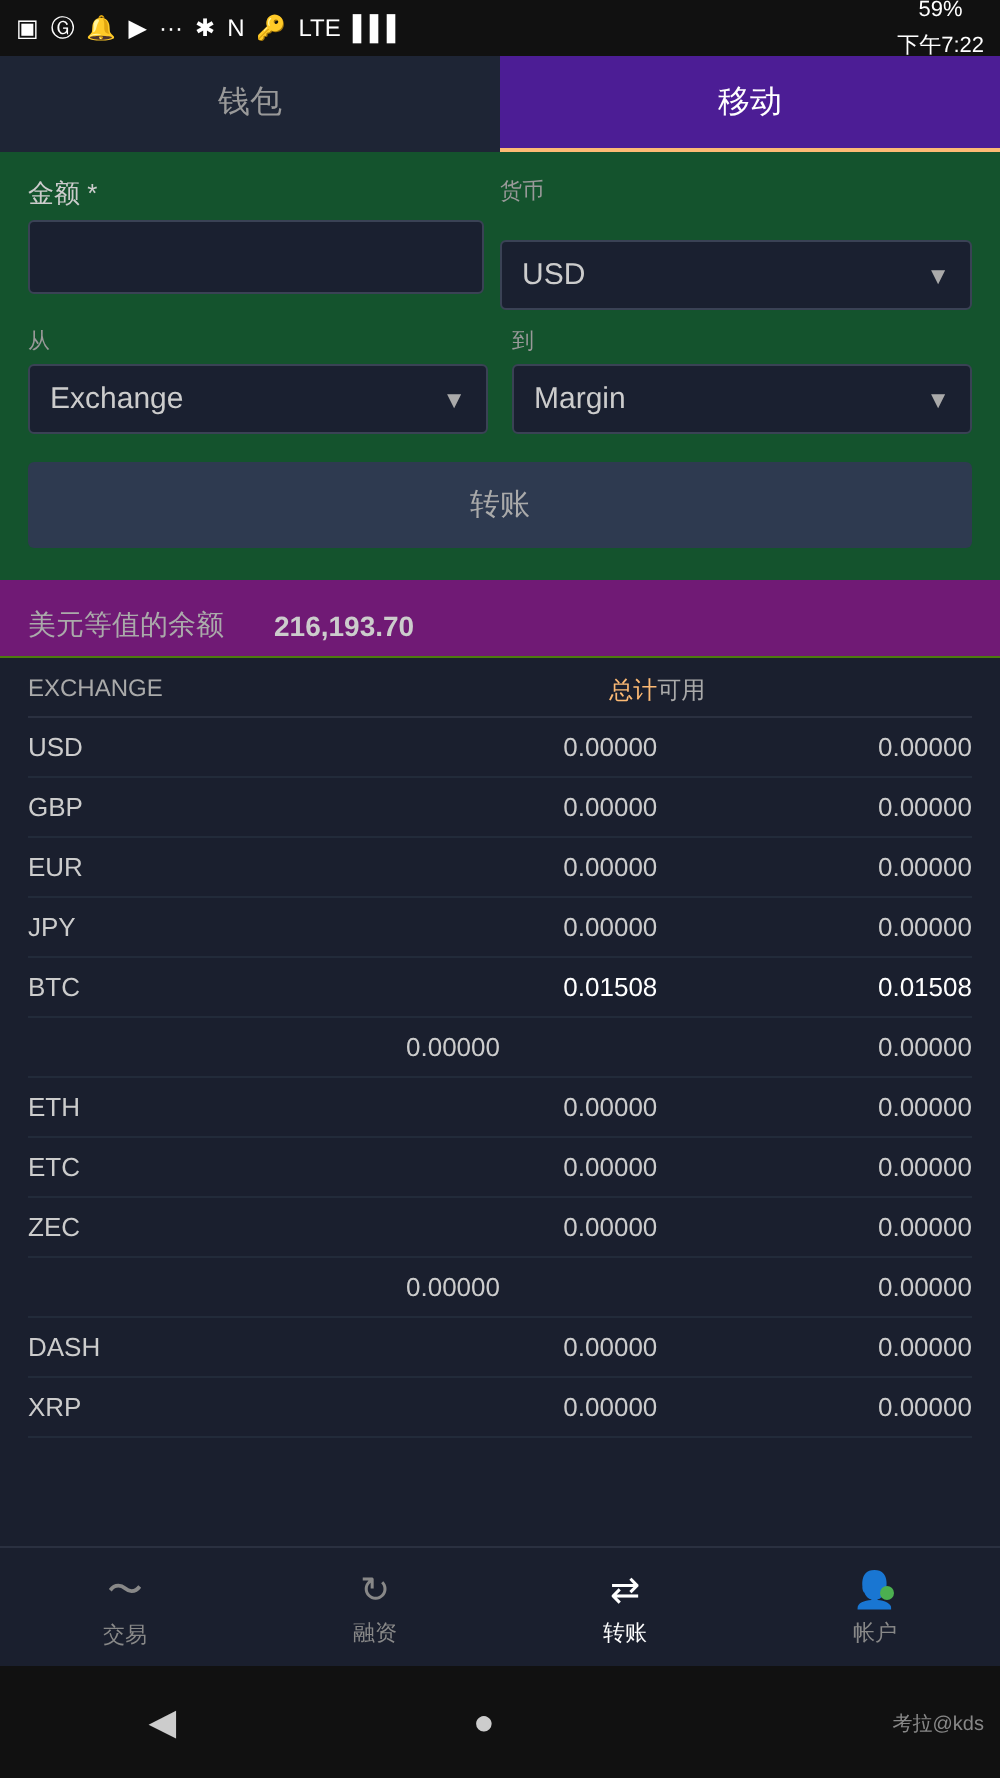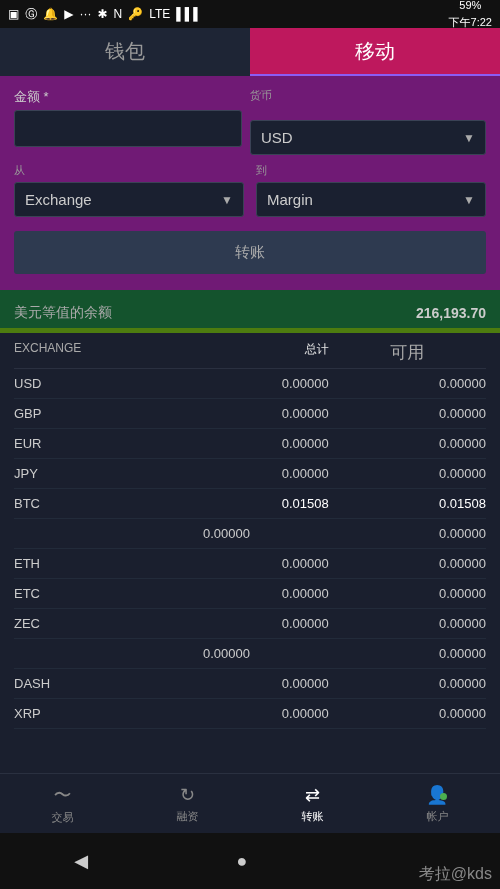--- a/index.html
+++ b/index.html
@@ -31,34 +31,34 @@
     .tab-bar {
       display: flex;
       height: 48px;
       background: #1e2535;
     }
     .tab-item {
       flex: 1;
       display: flex;
       align-items: center;
       justify-content: center;
-      font-size: 20px;
+      font-size: 16px;
       color: #999;
       cursor: pointer;
       border-bottom: 2px solid transparent;
     }
     .tab-item.active {
       color: #fff;
-      background: #be185d;
-      border-bottom: 2px solid #8b5cf6;
+      background: #4c1d95;
+      border-bottom: 2px solid #fdba74;
     }
 
     
     .form-section {
-      background: #701a75;
+      background: #14532d;
       padding: 12px 14px 16px 14px;
     }
     .currency-row {
       display: flex;
       justify-content: flex-end;
       margin-bottom: 8px;
     }
     .currency-select-wrap {
       display: flex;
       flex-direction: column;
@@ -121,44 +121,44 @@
       font-size: 15px;
       padding: 12px 60px;
       border-radius: 3px;
       cursor: pointer;
       width: 100%;
     }
 
     
     .balance-section {
       padding: 14px 14px 6px 14px;
-      background: #14532d;
-      display: flex;
-      justify-content: space-between;
-      align-items: center;
-      border-bottom: 5px solid #4d7c0f;
+      background: #701a75;
+      display: flex;
+      justify-content: flex-start;
+      align-items: center;
+      border-bottom: 1px solid #4d7c0f;
     }
     .balance-label { font-size: 14px; color: #aaa; }
     .balance-value { font-size: 14px; color: #ccc; font-weight: bold; margin-left: 25px; }
 
     
     .exchange-table {
       background: #1a1f2e;
       padding: 0 14px;
       overflow-y: auto;
       height: calc(889px - 28px - 48px - 220px - 54px - 60px - 56px);
     }
     .table-header {
       display: flex;
       padding: 8px 0 4px 0;
       border-bottom: 1px solid #2a3040;
     }
     .th-exchange { flex: 2; font-size: 12px; color: #aaa; }
-    .th-total { flex: 2; font-size: 12px; color: #e5e5e5; text-align: right; }
-    .th-available { flex: 2; font-size: 17px; color: #aaa; text-align: center; }
+    .th-total { flex: 2; font-size: 12px; color: #fdba74; text-align: right; }
+    .th-available { flex: 2; font-size: 12px; color: #aaa; text-align: left; }
 
     .table-row {
       display: flex;
       padding: 7px 0;
       border-bottom: 1px solid #222b3a;
     }
     .td-currency { flex: 2; font-size: 13px; color: #ccc; }
     .td-total { flex: 2; font-size: 13px; color: #ccc; text-align: right; }
     .td-available { flex: 2; font-size: 13px; color: #ccc; text-align: right; }
     .td-total.highlight, .td-available.highlight { color: #fff; font-weight: normal; }
@@ -207,24 +207,24 @@
       display: flex;
       align-items: center;
       justify-content: space-around;
     }
     .android-btn {
       font-size: 18px;
       color: #ccc;
       cursor: pointer;
     }
     .android-text {
-      font-size: 16px;
+      font-size: 10px;
       color: #888;
       position: absolute;
-      bottom: 4px;
+      bottom: 20px;
       right: 8px;
       margin-top: 26px;
     }
   </style>
 </head>
 <body>
 
 <div class="status-bar">
   <div class="status-left">
     <span>▣</span>

